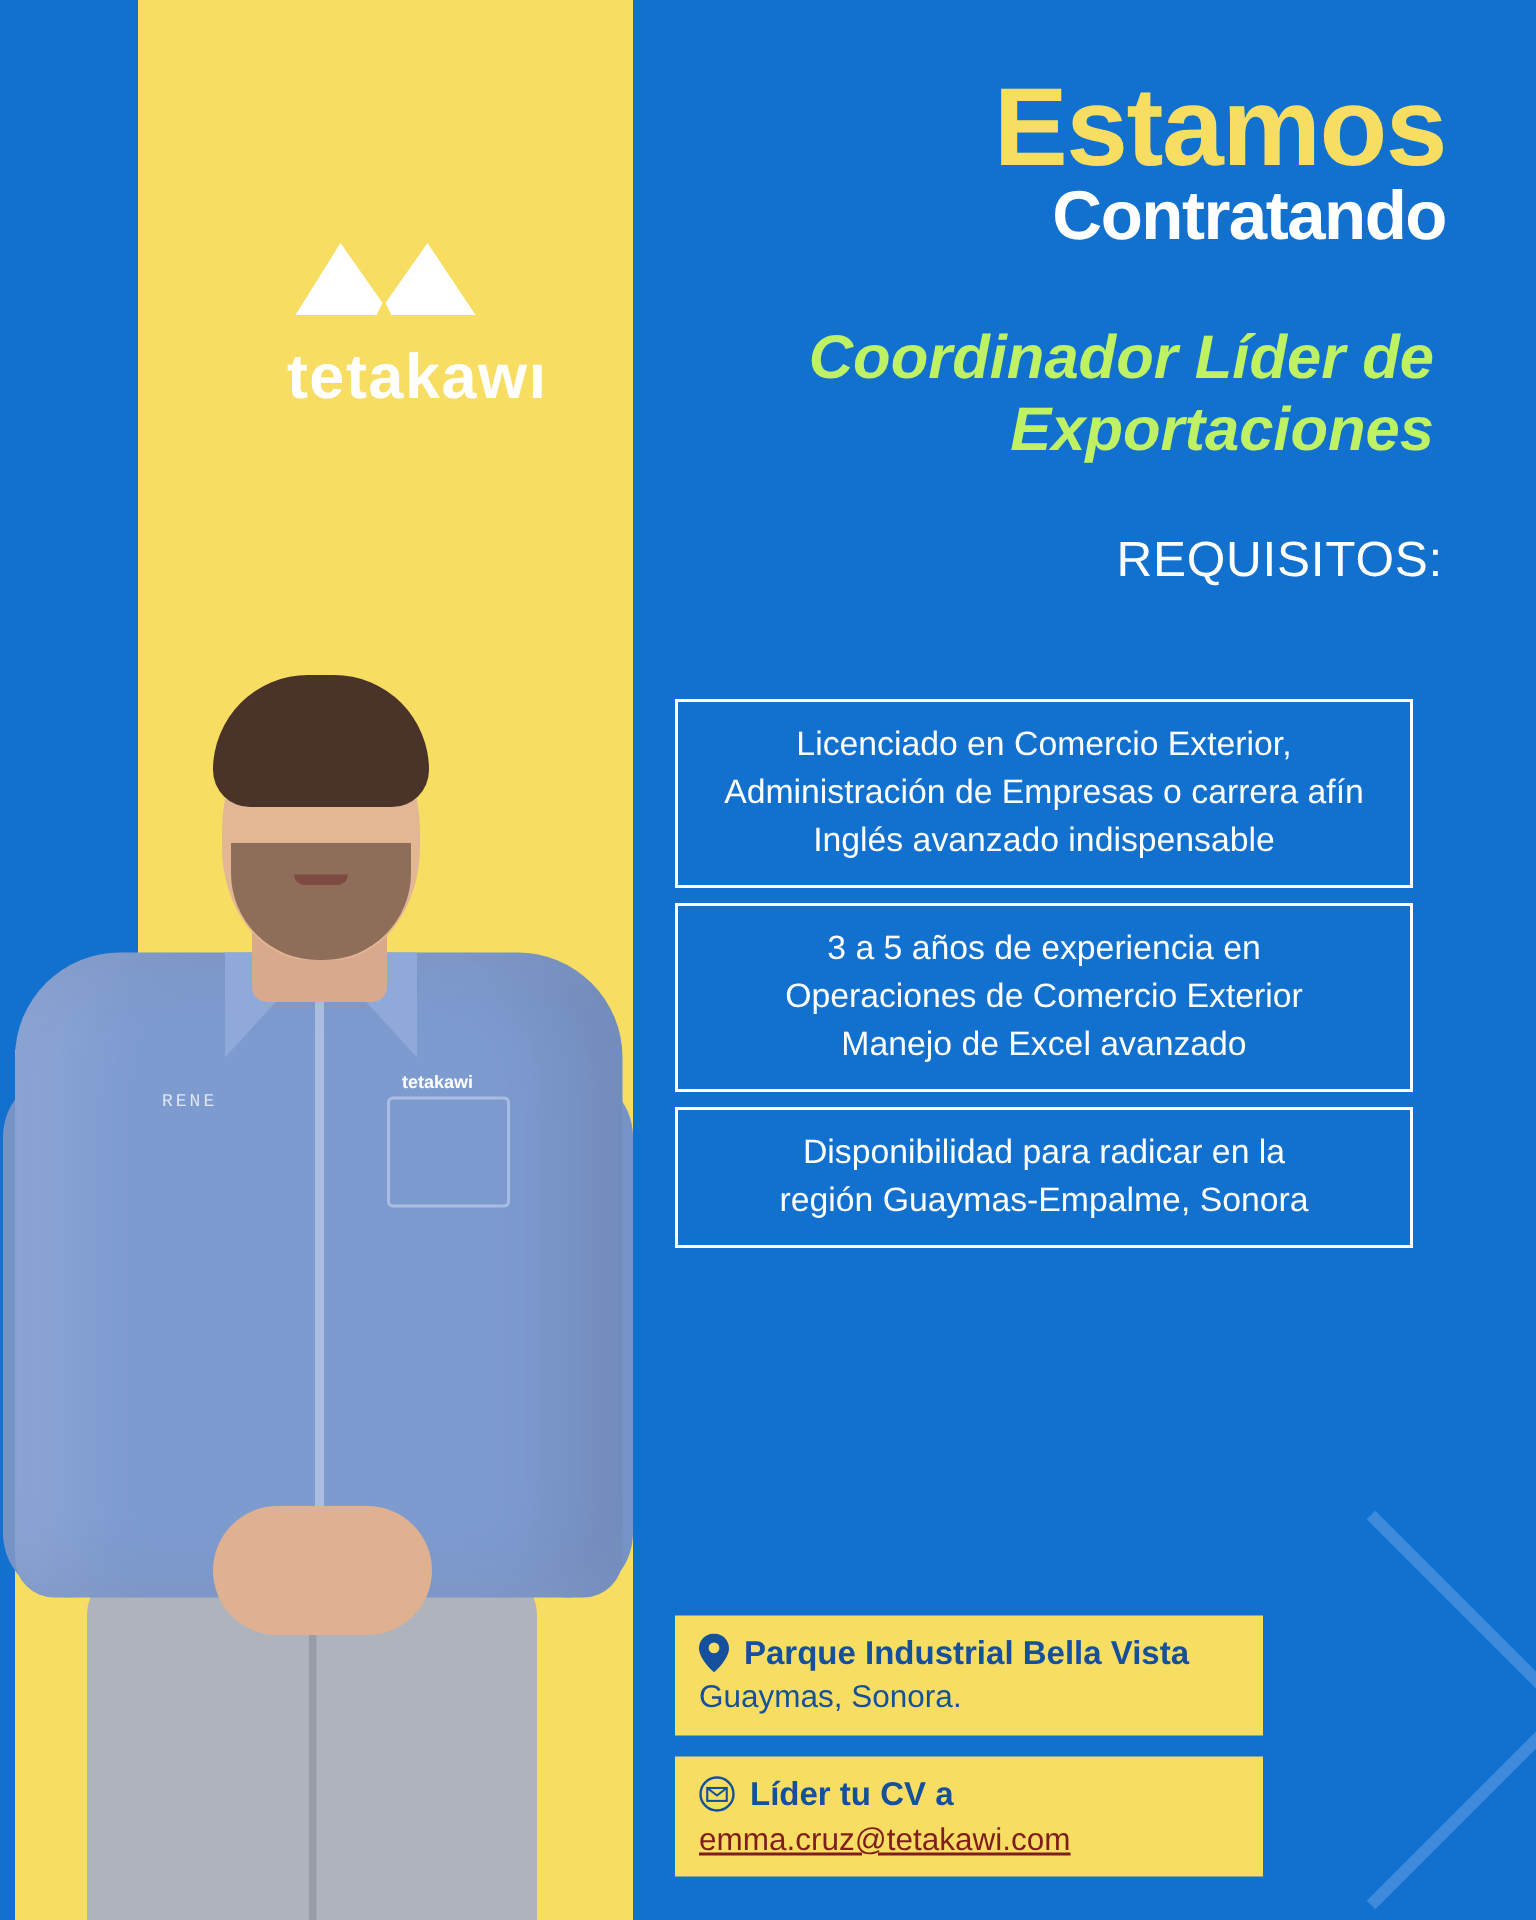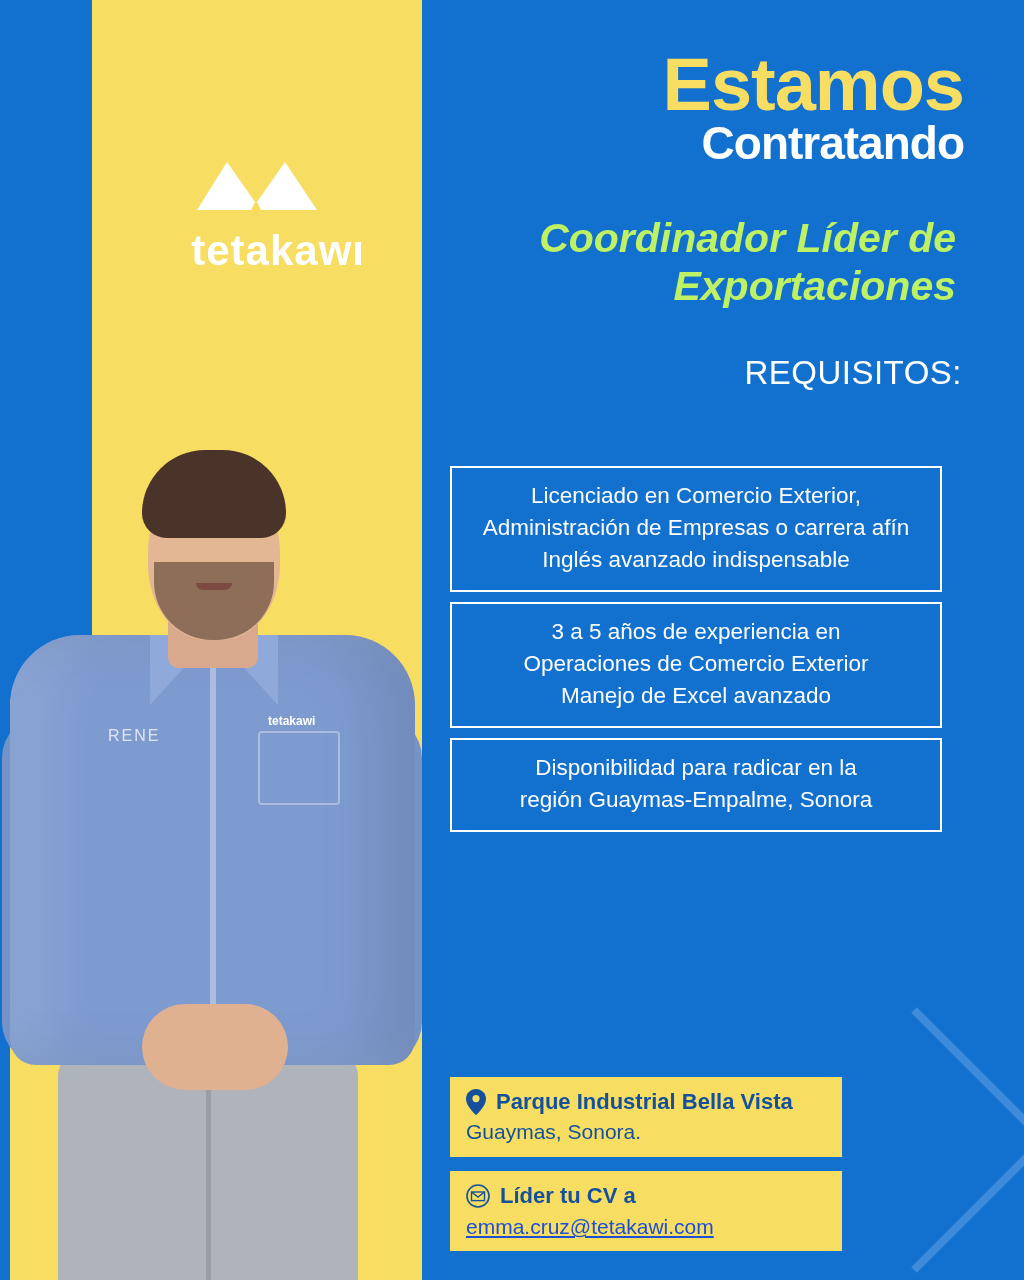--- a/index.html
+++ b/index.html
@@ -213,23 +213,24 @@
     bottom: 190px;
     width: 146px;
     height: 86px;
     background: #E0B190;
     border-radius: 44px;
   }
   .p-badge {
     position: absolute;
     left: 98px;
     top: 92px;
-    font-size: 16px;
+    font-size: 12px;
     color: rgba(255,255,255,0.75);
     letter-spacing: 2px;
+    font-family: Liberation Mono, monospace;
   }
   .p-logo-sm {
     position: absolute;
     left: 258px;
     top: 32px;
     text-align: right;
     margin-top: 47px;
   }
   .p-logo-sm .lt {
     font-size: 12px;
@@ -331,21 +332,21 @@
     line-height: 1.2;
   }
   .contact-sub {
     font-size: 21px;
     color: #14509B;
     margin-top: 4px;
     line-height: 1.2;
   }
   .contact-mail {
     font-size: 21px;
-    color: #1d4ed8;
+    color: #7f1d1d;
     margin-top: 6px;
     text-decoration: underline;
     display: inline-block;
     text-align: center;
   }
   .pin-icon svg, .mail-icon svg { display: block; }
 </style>
 </head>
 <body>
 

